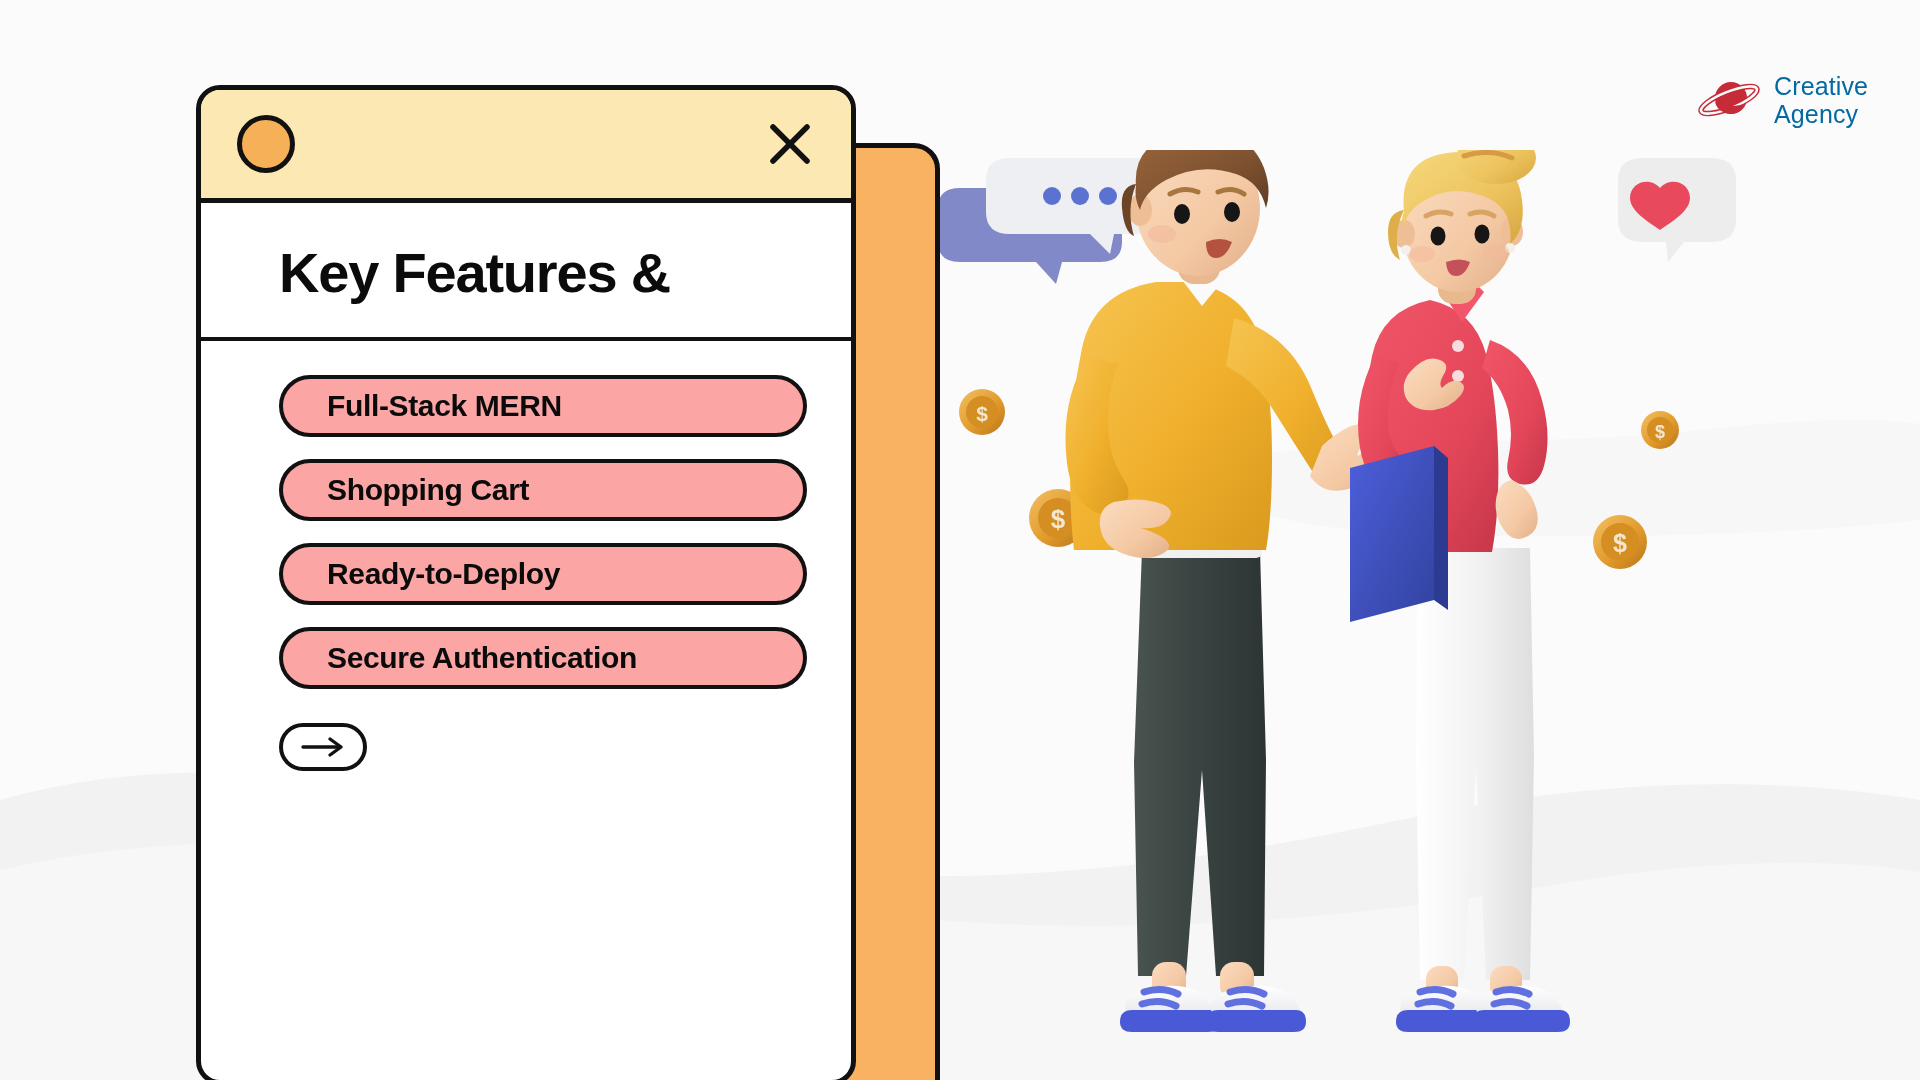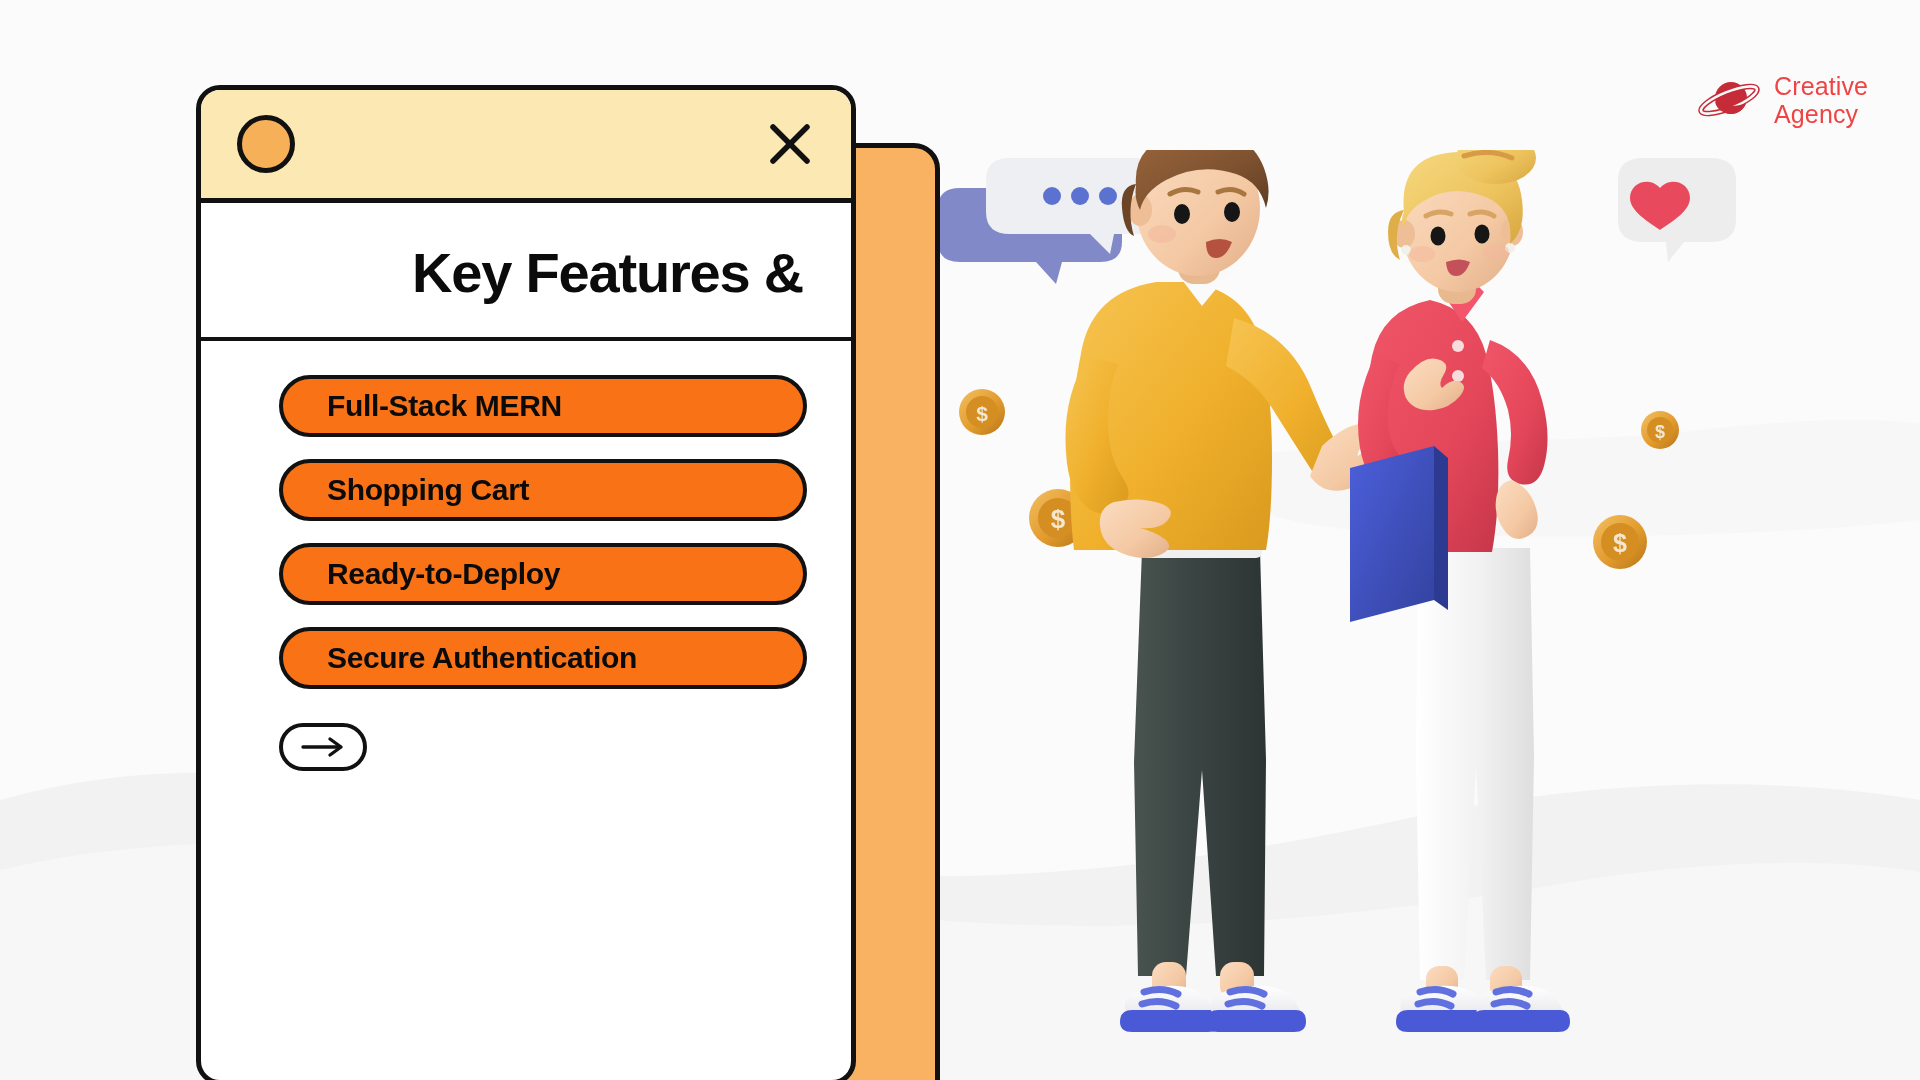--- a/index.html
+++ b/index.html
@@ -34,21 +34,21 @@
     display: flex;
     align-items: center;
     gap: 14px;
     z-index: 6;
   }
   .brand-mark { width: 62px; height: 46px; flex: none; }
   .brand-text {
     font-family: "Liberation Sans", sans-serif;
     font-size: 25px;
     line-height: 1.12;
-    color: #ef4444;
+    color: #0369a1;
     letter-spacing: 0.1px;
   }
   .brand-text span { display: block; }
 
   
   .card-wrap {
     position: absolute;
     left: 196px;
     top: 85px;
     width: 700px;
@@ -98,24 +98,23 @@
     height: 58px;
     border-radius: 50%;
     background: #F6B058;
     border: 5px solid #111111;
     box-sizing: border-box;
   }
   .close-icon { width: 46px; height: 46px; }
 
   .card-title-block {
     flex: none;
-    padding: 40px 48px 34px 78px;
+    padding: 40px 20px 34px 78px;
     border-bottom: 4px solid #111111;
     box-sizing: border-box;
-    text-align: right;
   }
   .card-title {
     margin: 0;
     font-family: "Liberation Sans", sans-serif;
     font-size: 56px;
     font-weight: 700;
     line-height: 1.08;
     letter-spacing: -1.2px;
     color: #0B0B0B;
   }
@@ -124,21 +123,21 @@
     flex: 1 1 auto;
     padding: 34px 44px 0 78px;
     box-sizing: border-box;
     display: flex;
     flex-direction: column;
     gap: 22px;
   }
   .feature-pill {
     height: 62px;
     flex: none;
-    background: #f97316;
+    background: #fca5a5;
     border: 4px solid #111111;
     border-radius: 34px;
     box-sizing: border-box;
     display: flex;
     align-items: center;
     padding-left: 44px;
     font-family: "Liberation Sans", sans-serif;
     font-size: 30px;
     font-weight: 700;
     letter-spacing: -0.35px;

